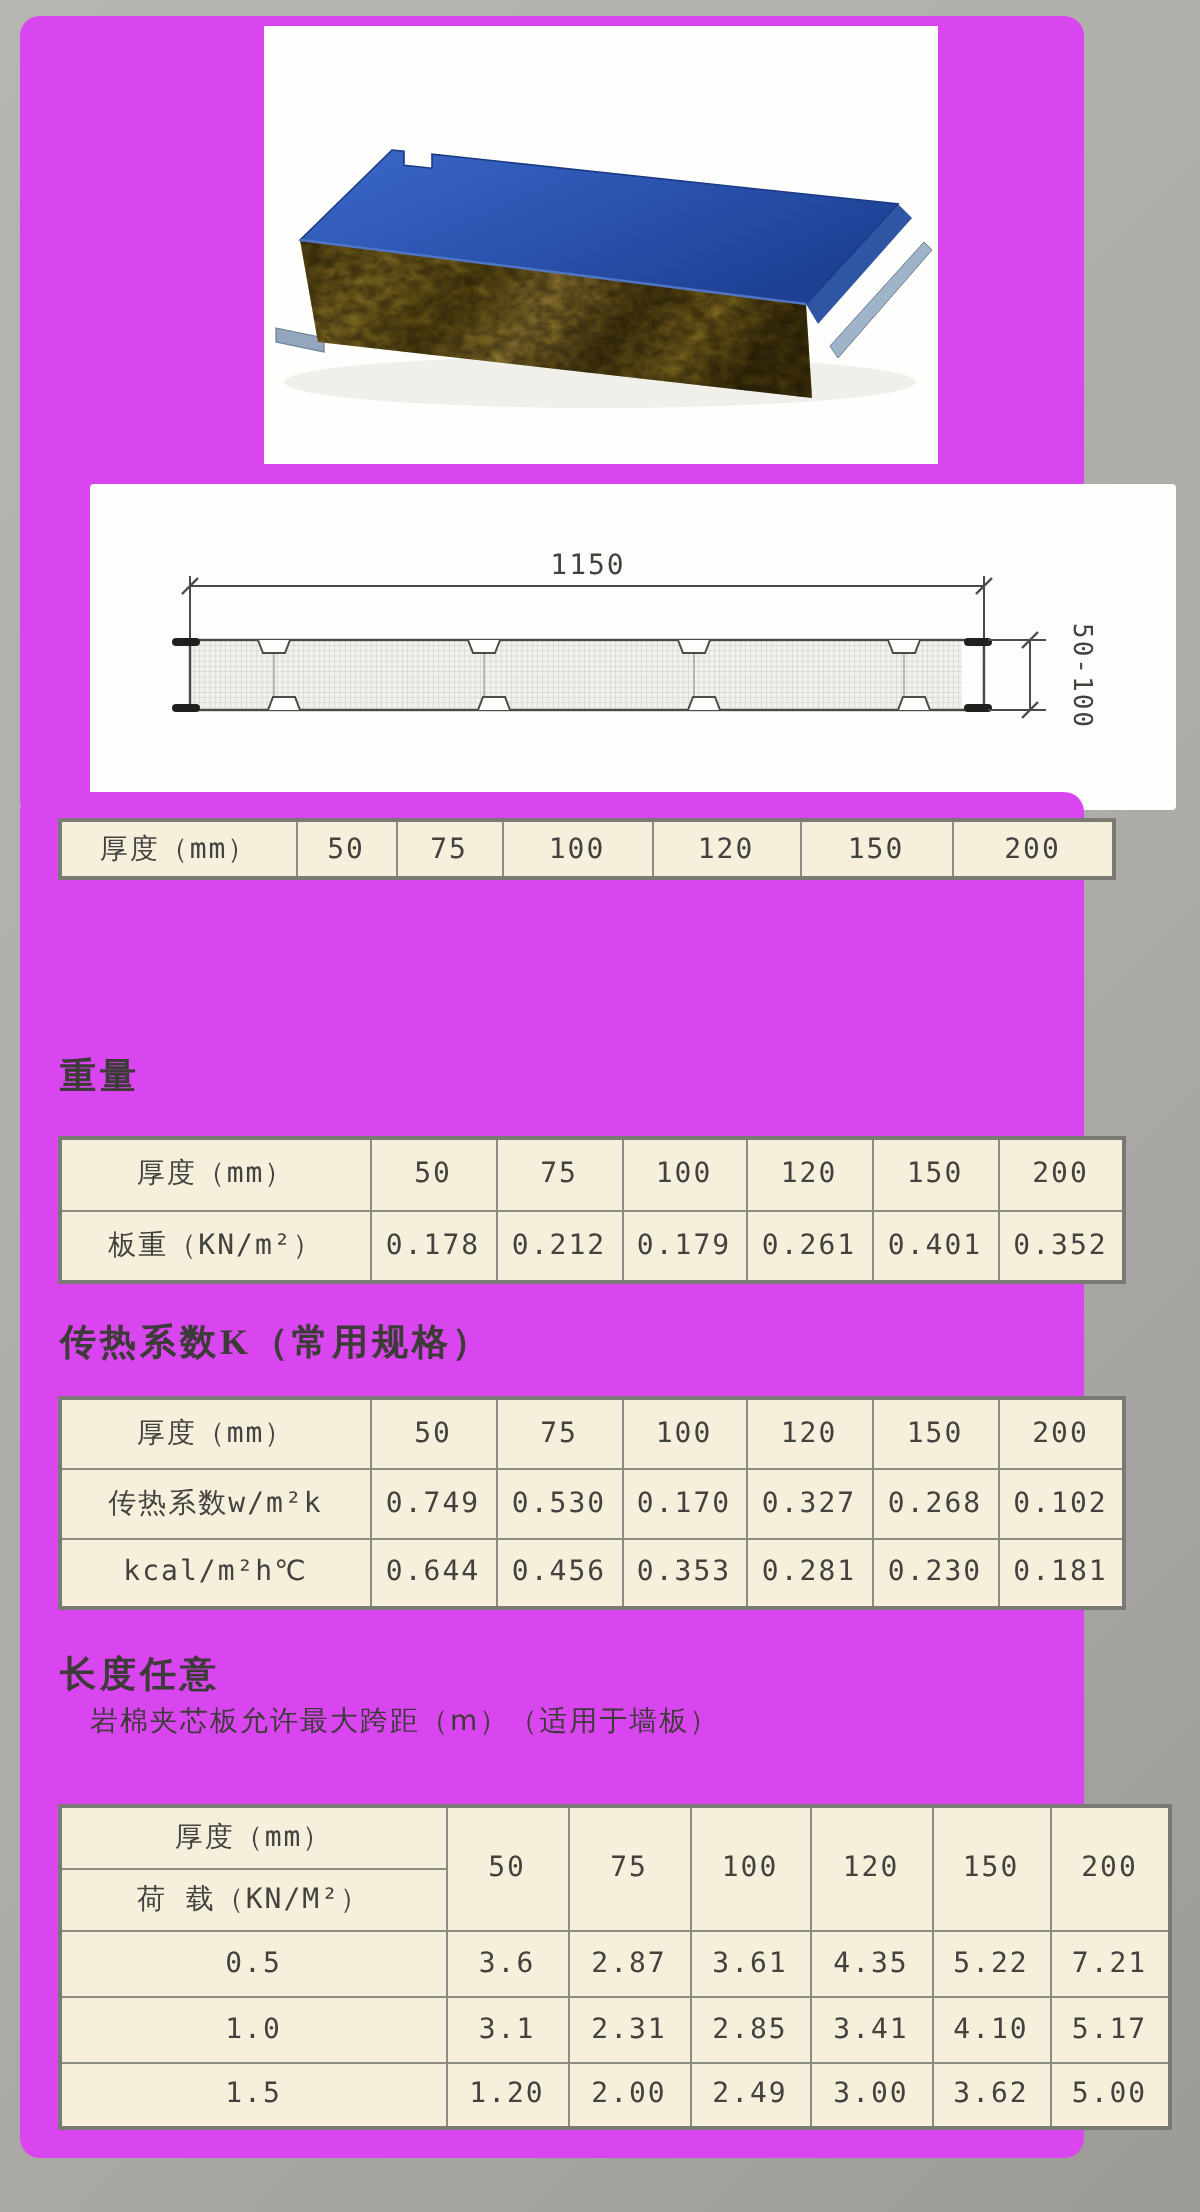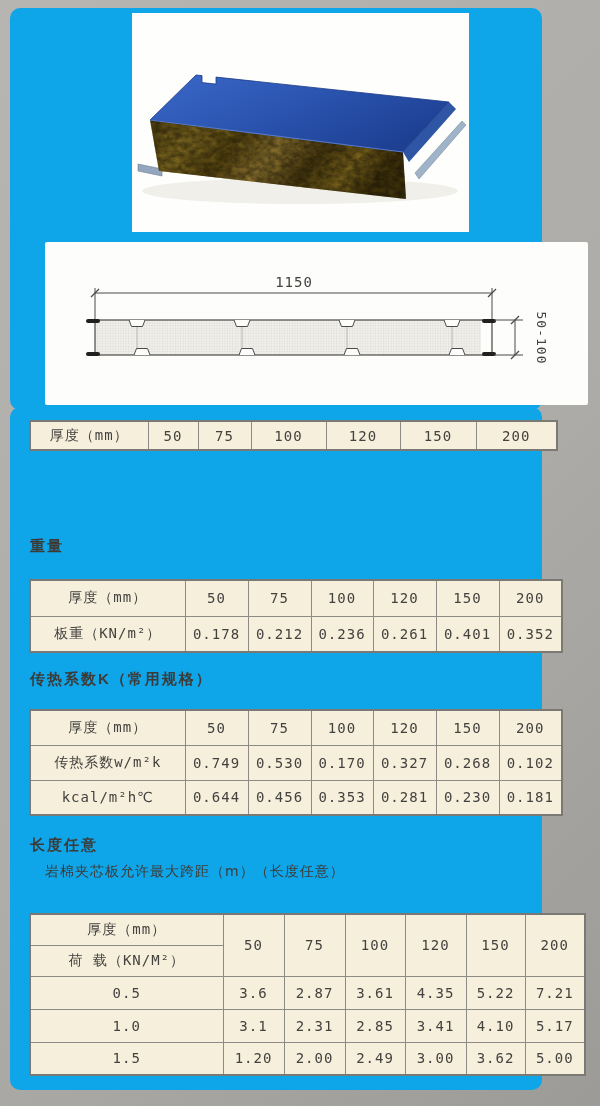--- a/index.html
+++ b/index.html
@@ -8,42 +8,42 @@
     height:1106px;
     background:linear-gradient(135deg,#b7b5b2 0%,#aeaca9 55%,#9d9b98 100%);
     font-family:"DejaVu Sans", sans-serif;
     position:relative;
     overflow:hidden;
   }
   .panel {
     position:absolute;
     left:10px;
     width:532px;
-    background:#0ea5e9;
+    background:#d946ef;
     border-radius:10px;
   }
   .top-panel { top:8px; height:402px; }
-  .bottom-panel { top:407px; height:683px; }
+  .bottom-panel { top:396px; height:683px; }
   .photo-box {
     position:absolute; left:122px; top:5px;
     width:337px; height:219px;
     background:#fefefd;
   }
   .diagram-box {
     position:absolute; left:35px; top:234px;
     width:543px; height:163px;
     background:#fdfdfb;
     border-radius:2px;
   }
   .photo-box svg, .diagram-box svg { display:block; width:100%; height:100%; }
 
   .section-heading {
     position:absolute; left:20px;
-    font-size:15px; color:#3d3b38; letter-spacing:2px;
-    font-family:Liberation Sans, sans-serif;
+    font-size:18px; color:#3d3b38; letter-spacing:2px;
+    font-family:Liberation Serif, serif;
   }
   .sub-heading {
     position:absolute; left:35px;
     font-size:14px; color:#3d3b38; letter-spacing:1px;
   }
 
   table.spec-table {
     position:absolute;
     border-collapse:collapse;
     table-layout:fixed;
@@ -214,21 +214,21 @@
         <td>75</td>
         <td>100</td>
         <td>120</td>
         <td>150</td>
         <td>200</td>
       </tr>
       <tr>
         <td>板重（KN/m²）</td>
         <td>0.178</td>
         <td>0.212</td>
-        <td>0.236</td>
+        <td>0.179</td>
         <td>0.261</td>
         <td>0.401</td>
         <td>0.352</td>
       </tr>
     </tbody>
   </table>
 
   <h3 class="section-heading h-heat">传热系数K（常用规格）</h3>
   <table class="spec-table t3">
     <colgroup>
@@ -265,21 +265,21 @@
         <td>0.456</td>
         <td>0.353</td>
         <td>0.281</td>
         <td>0.230</td>
         <td>0.181</td>
       </tr>
     </tbody>
   </table>
 
   <h3 class="section-heading h-mechanical">长度任意</h3>
-  <div class="sub-heading sub-mechanical">岩棉夹芯板允许最大跨距（m）（长度任意）</div>
+  <div class="sub-heading sub-mechanical">岩棉夹芯板允许最大跨距（m）（适用于墙板）</div>
   <table class="spec-table t4">
     <colgroup>
       <col style="width:193px">
         <col style="width:61px">
         <col style="width:61px">
       <col style="width:60px">
         <col style="width:61px">
         <col style="width:59px">
         <col style="width:60px">
     </colgroup>

